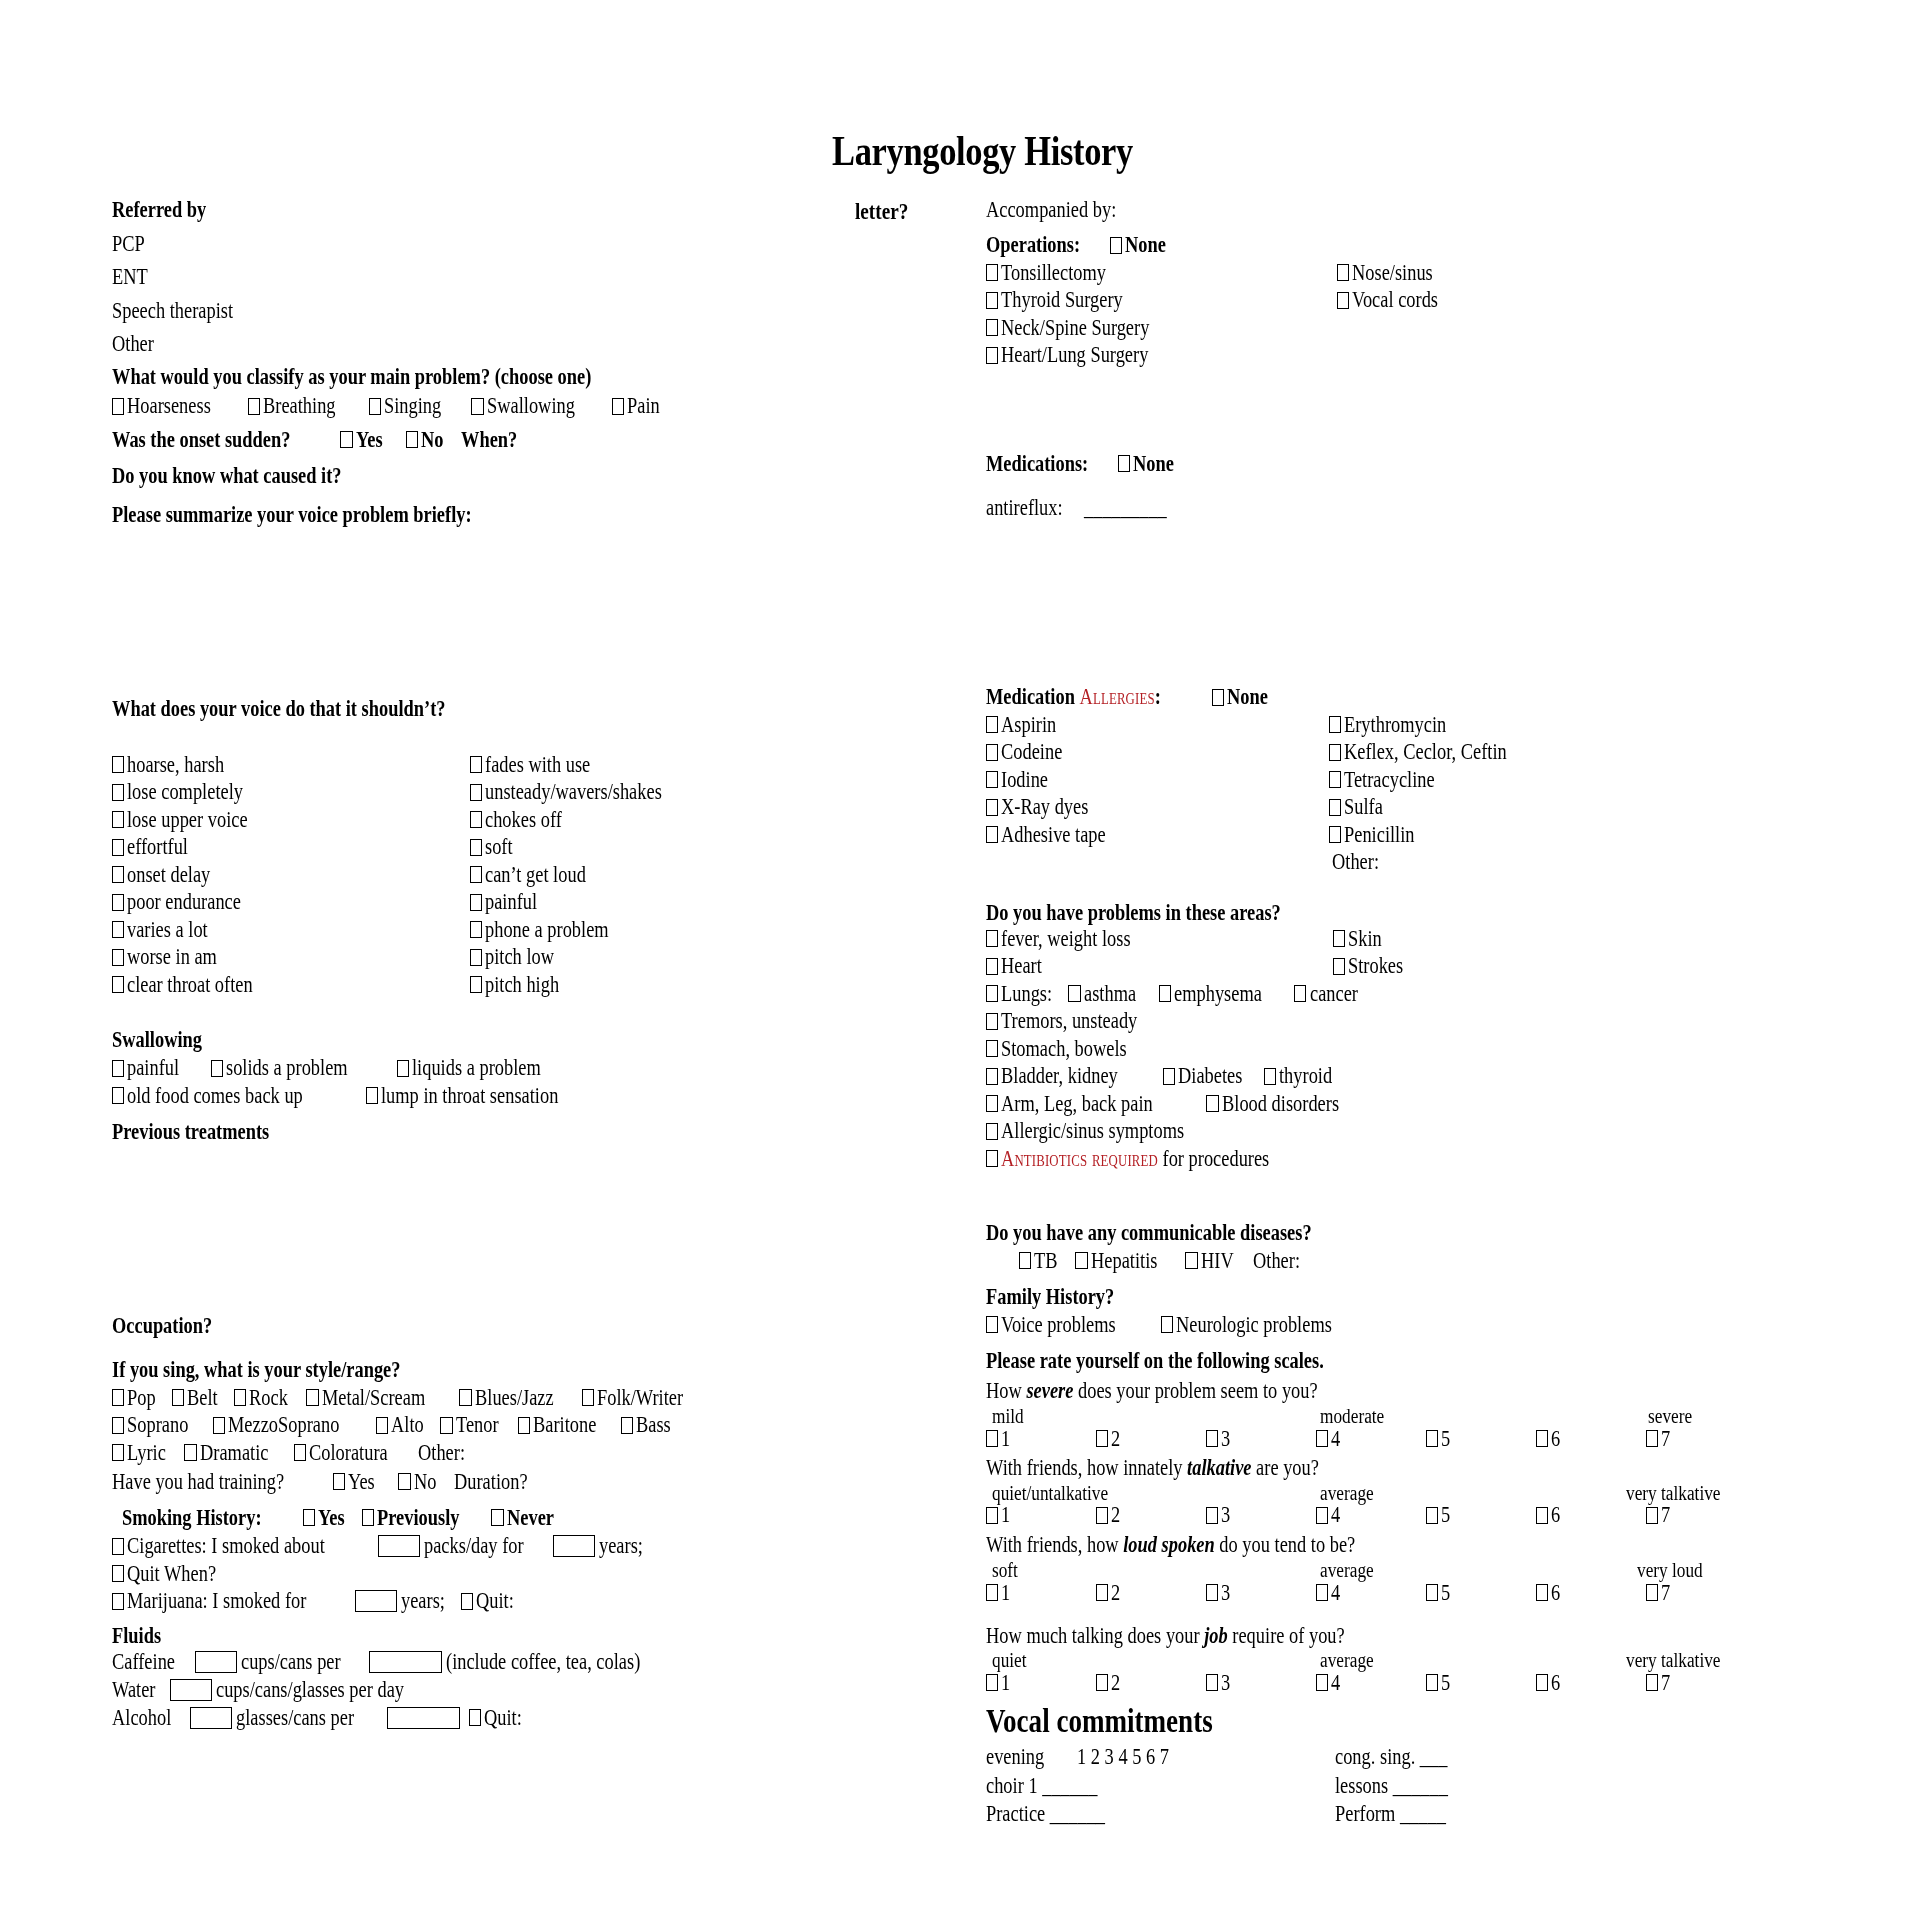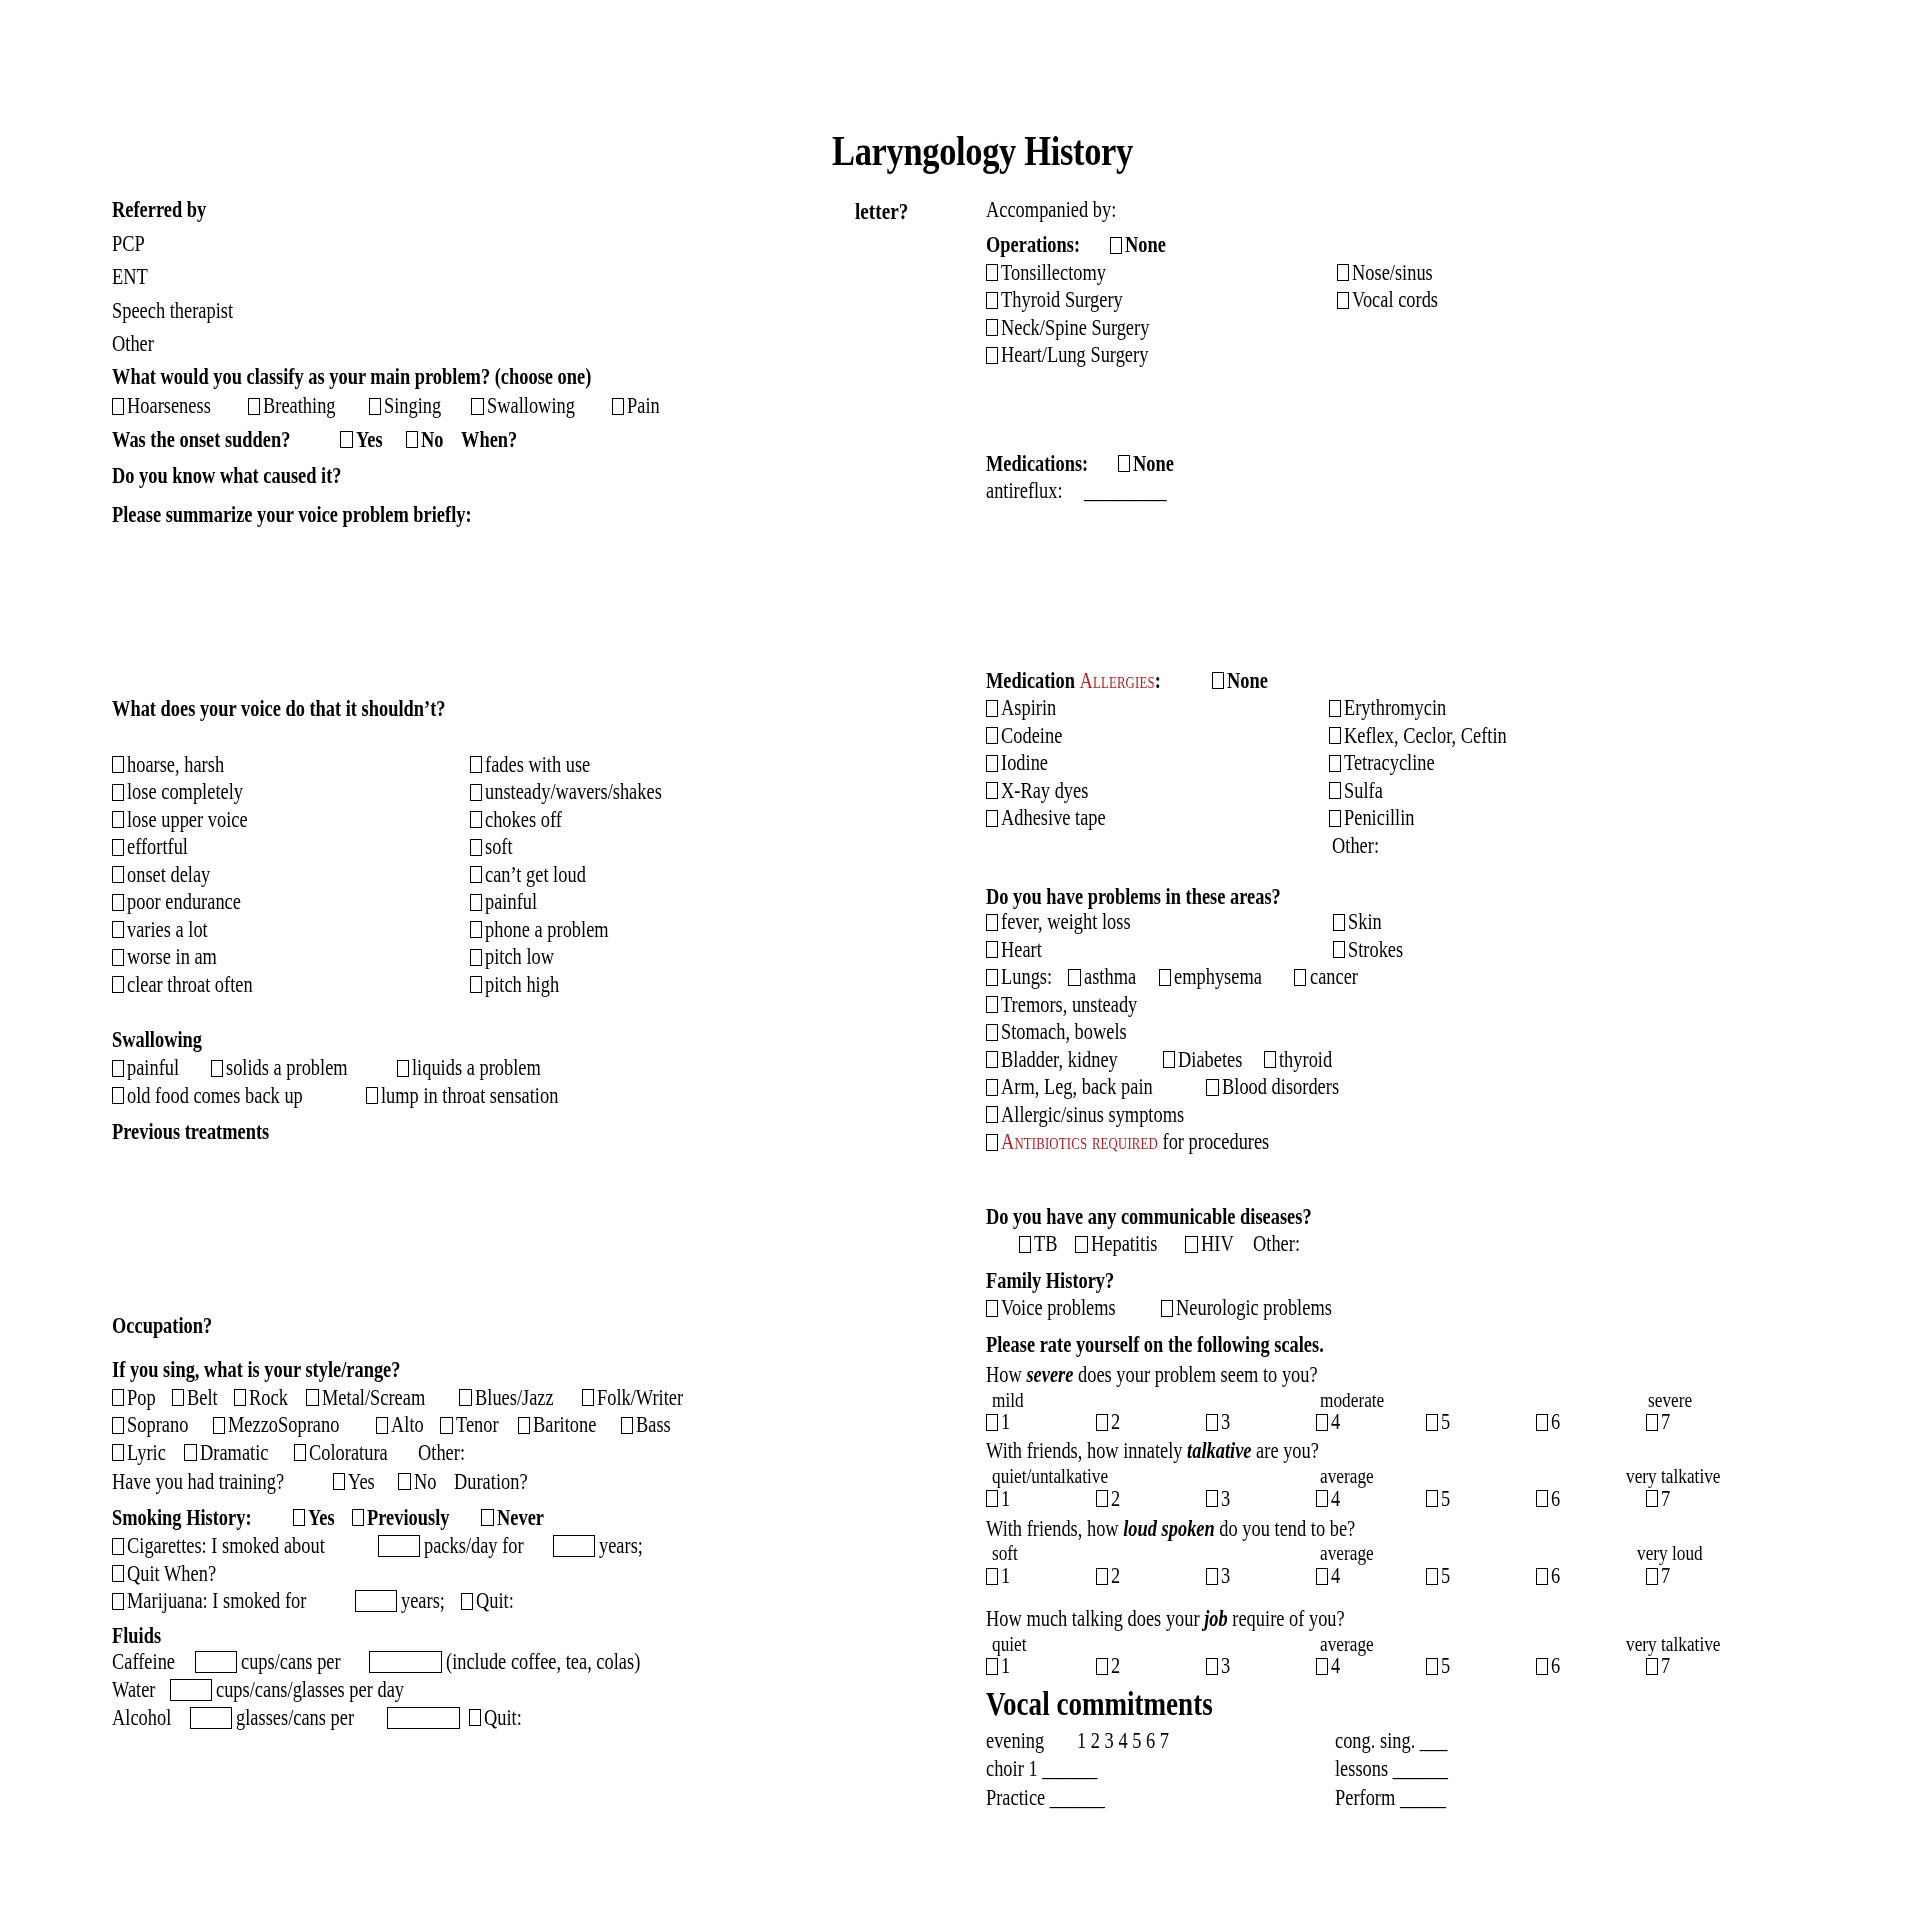--- a/index.html
+++ b/index.html
@@ -276,21 +276,21 @@
 
     <div class="itm" style="margin-top:3.1px;">
       <span class="lbl" style="margin-right:5.4px;">Have you had training?</span>
       <span class="cb"></span>
       <span class="lbl" style="margin-right:17px;">Yes</span>
       <span class="cb"></span>
       <span class="lbl" style="margin-right:11.6px;">No</span>
       <span class="lbl">Duration?</span>
     </div>
 
-    <div class="itm" style="margin-top:10px;">
+    <div class="itm" style="margin-top:10px;margin-left:10px;">
       <span class="lbl b" style="margin-right:6.2px;">Smoking History:</span>
       <span class="cb"></span>
       <span class="lbl b" style="margin-right:10.8px;">Yes</span>
       <span class="cb"></span>
       <span class="lbl b" style="margin-right:10.8px;">Previously</span>
       <span class="cb"></span>
       <span class="lbl b">Never</span>
     </div>
 
     <div class="itm" style="margin-top:2.3px;">
@@ -385,21 +385,21 @@
     </div>
 
     <div style="height:81px;"></div>
 
     <div class="itm">
       <span class="lbl b" style="margin-right:3.9px;">Medications:</span>
       <span class="cb"></span>
       <span class="lbl b">None</span>
     </div>
 
-    <div class="itm" style="margin-top:1px;">
+    <div class="itm" style="margin-top:18px;">
       <span class="lbl" style="margin-right:2.3px;">antireflux:</span>
       <span class="lbl">_________</span>
     </div>
 
     <div style="height:162px;"></div>
 
     <div class="itm">
       <span class="lbl b" style="margin-right:0;">
         <span>Medication </span><span class="sc-red">Allergies</span><span>:</span>
       </span>

